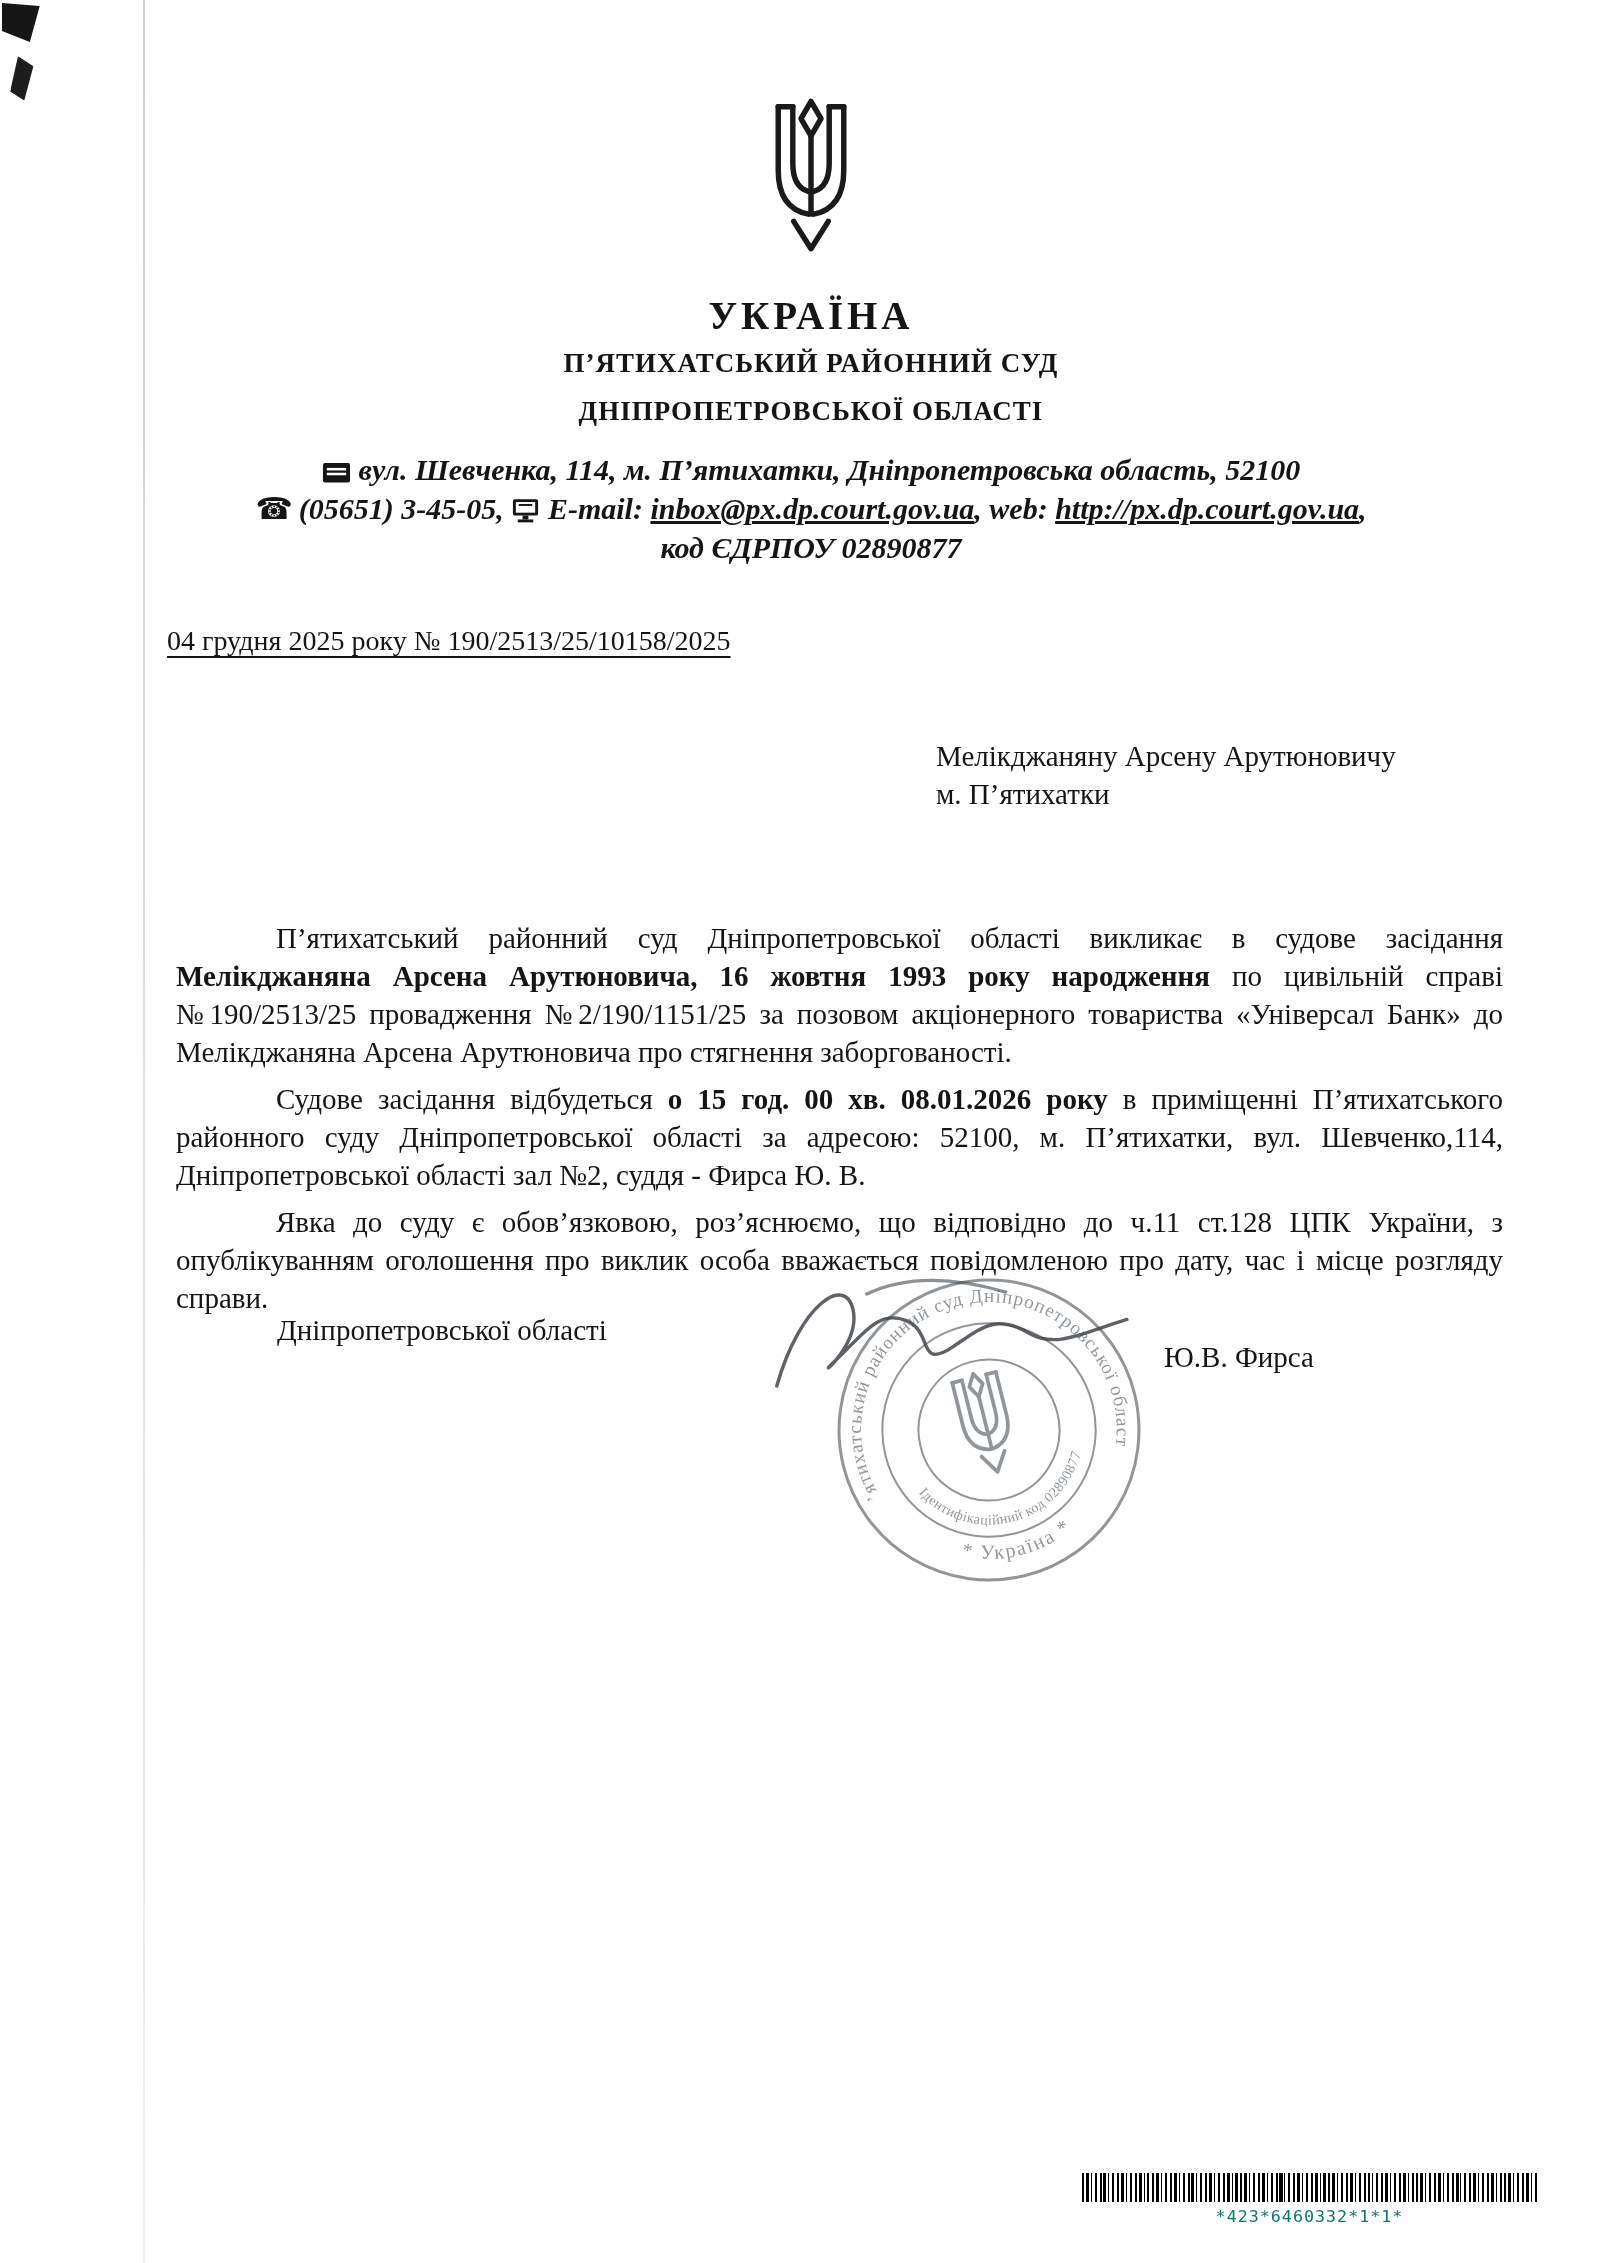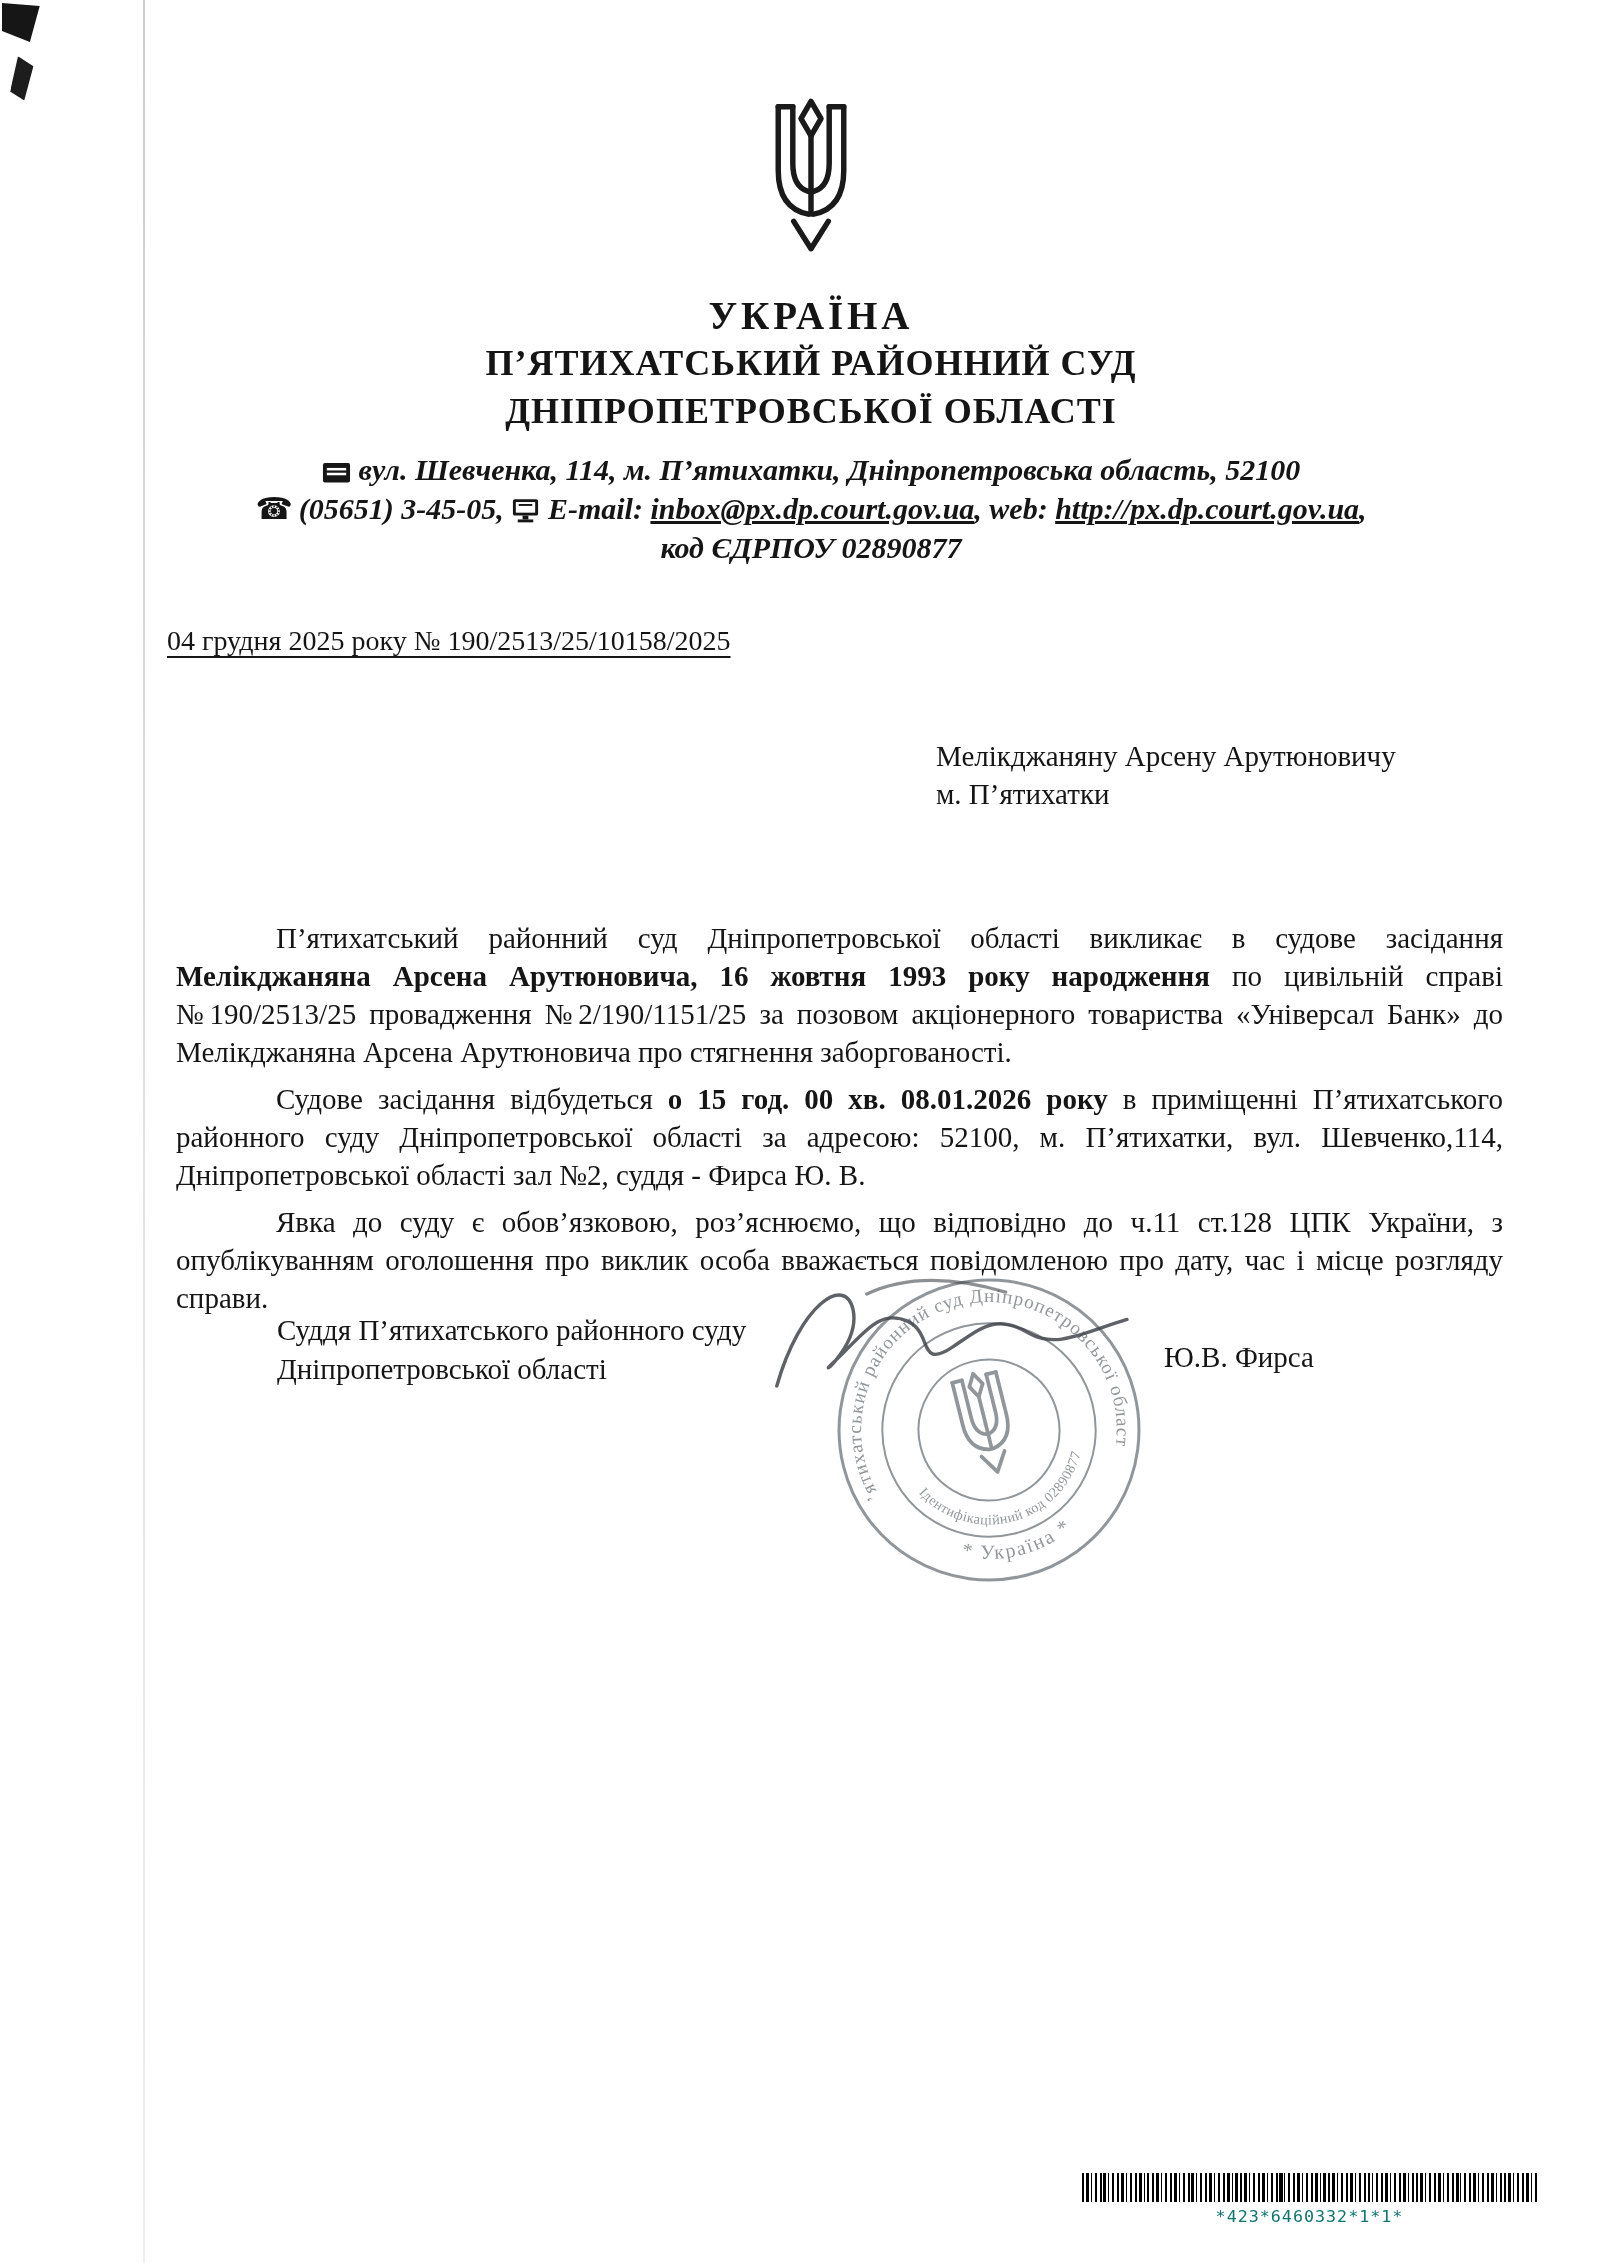--- a/index.html
+++ b/index.html
@@ -14,21 +14,21 @@
     background:#161616; clip-path:polygon(0 0, 92% 8%, 68% 100%, 0 72%); }
   .artifact2 { position:absolute; left:11.8px; top:57px; width:19.6px; height:43px;
     background:#1d1d1d; clip-path:polygon(15% 0, 100% 18%, 78% 100%, 0 84%); transform:rotate(8deg); }
   .left-line { position:absolute; left:143px; top:0; width:2px; height:100%;
     background:linear-gradient(#8f8f8f, #c4c4c4 60%, #dcdcdc); opacity:.45; }
 
   
   .header { position:absolute; top:94px; left:0; width:100%; text-align:center; }
   .emblem { width:110px; height:182px; display:block; margin:0 auto 15.7px; }
   .country { font-size:39px; font-weight:bold; letter-spacing:3.9px; line-height:47px; margin-top:8px; }
-  .court-line { font-size:36px; font-weight:bold; letter-spacing:1px; line-height:48px; }
+  .court-line { font-size:27px; font-weight:bold; letter-spacing:1px; line-height:48px; }
   .addr-line { font-size:30px; font-weight:bold; font-style:italic; margin-top:15.7px; line-height:39px; }
   .contact-line { font-size:30px; font-weight:bold; font-style:italic; line-height:39px; }
   .edrpou { font-size:30px; font-weight:bold; font-style:italic; line-height:39px; }
   .doc-link { text-decoration:underline; }
   .hdr-icon { display:inline-block; vertical-align:-3.9px; margin-right:7.8px; }
   .phone-glyph { font-family:"DejaVu Sans", sans-serif; font-style:normal; font-size:30px; margin-right:5.9px; }
 
   
   .ref { position:absolute; left:167px; top:605px; font-size:28px;margin-top:20px; }
   .ref span { text-decoration:underline; text-underline-offset:5.9px; }
@@ -127,21 +127,20 @@
     <div>м. П’ятихатки</div>
   </div>
 
   <div class="body-text">
     <p><span>П’ятихатський районний суд Дніпропетровської області викликає в судове засідання </span><b>Мелікджаняна Арсена Арутюновича, 16 жовтня 1993 року народження</b><span> по цивільній справі №190/2513/25 провадження №2/190/1151/25 за позовом акціонерного товариства «Універсал Банк» до Мелікджаняна Арсена Арутюновича про стягнення заборгованості.</span></p>
     <p><span>Судове засідання відбудеться </span><b>о 15 год. 00 хв. 08.01.2026 року</b><span> в приміщенні П’ятихатського районного суду Дніпропетровської області за адресою: 52100, м. П’ятихатки, вул. Шевченко,114, Дніпропетровської області зал №2, суддя - Фирса Ю. В.</span></p>
     <p>Явка до суду є обов’язковою, роз’яснюємо, що відповідно до ч.11 ст.128 ЦПК України, з опублікуванням оголошення про виклик особа вважається повідомленою про дату, час і місце розгляду справи.</p>
   </div>
 
   <div class="sig-title">
-    <div>Суддя П’ятихатського районного суду</div>
     <div>Дніпропетровської області</div>
   </div>
   <div class="sig-name">Ю.В. Фирса</div>
 
   <div class="stamp-wrap">
     <svg viewBox="0 0 310 310">
       <defs>
         <path id="arcTop" d="M 35.7 198.4 A 127 127 0 1 1 274.3 198.4"></path>
         <path id="arcBottomOuter" d="M 55 235 A 128 128 0 0 0 255 235"></path>
         <path id="arcInner" d="M 70 195 A 94 94 0 0 0 240 195"></path>

